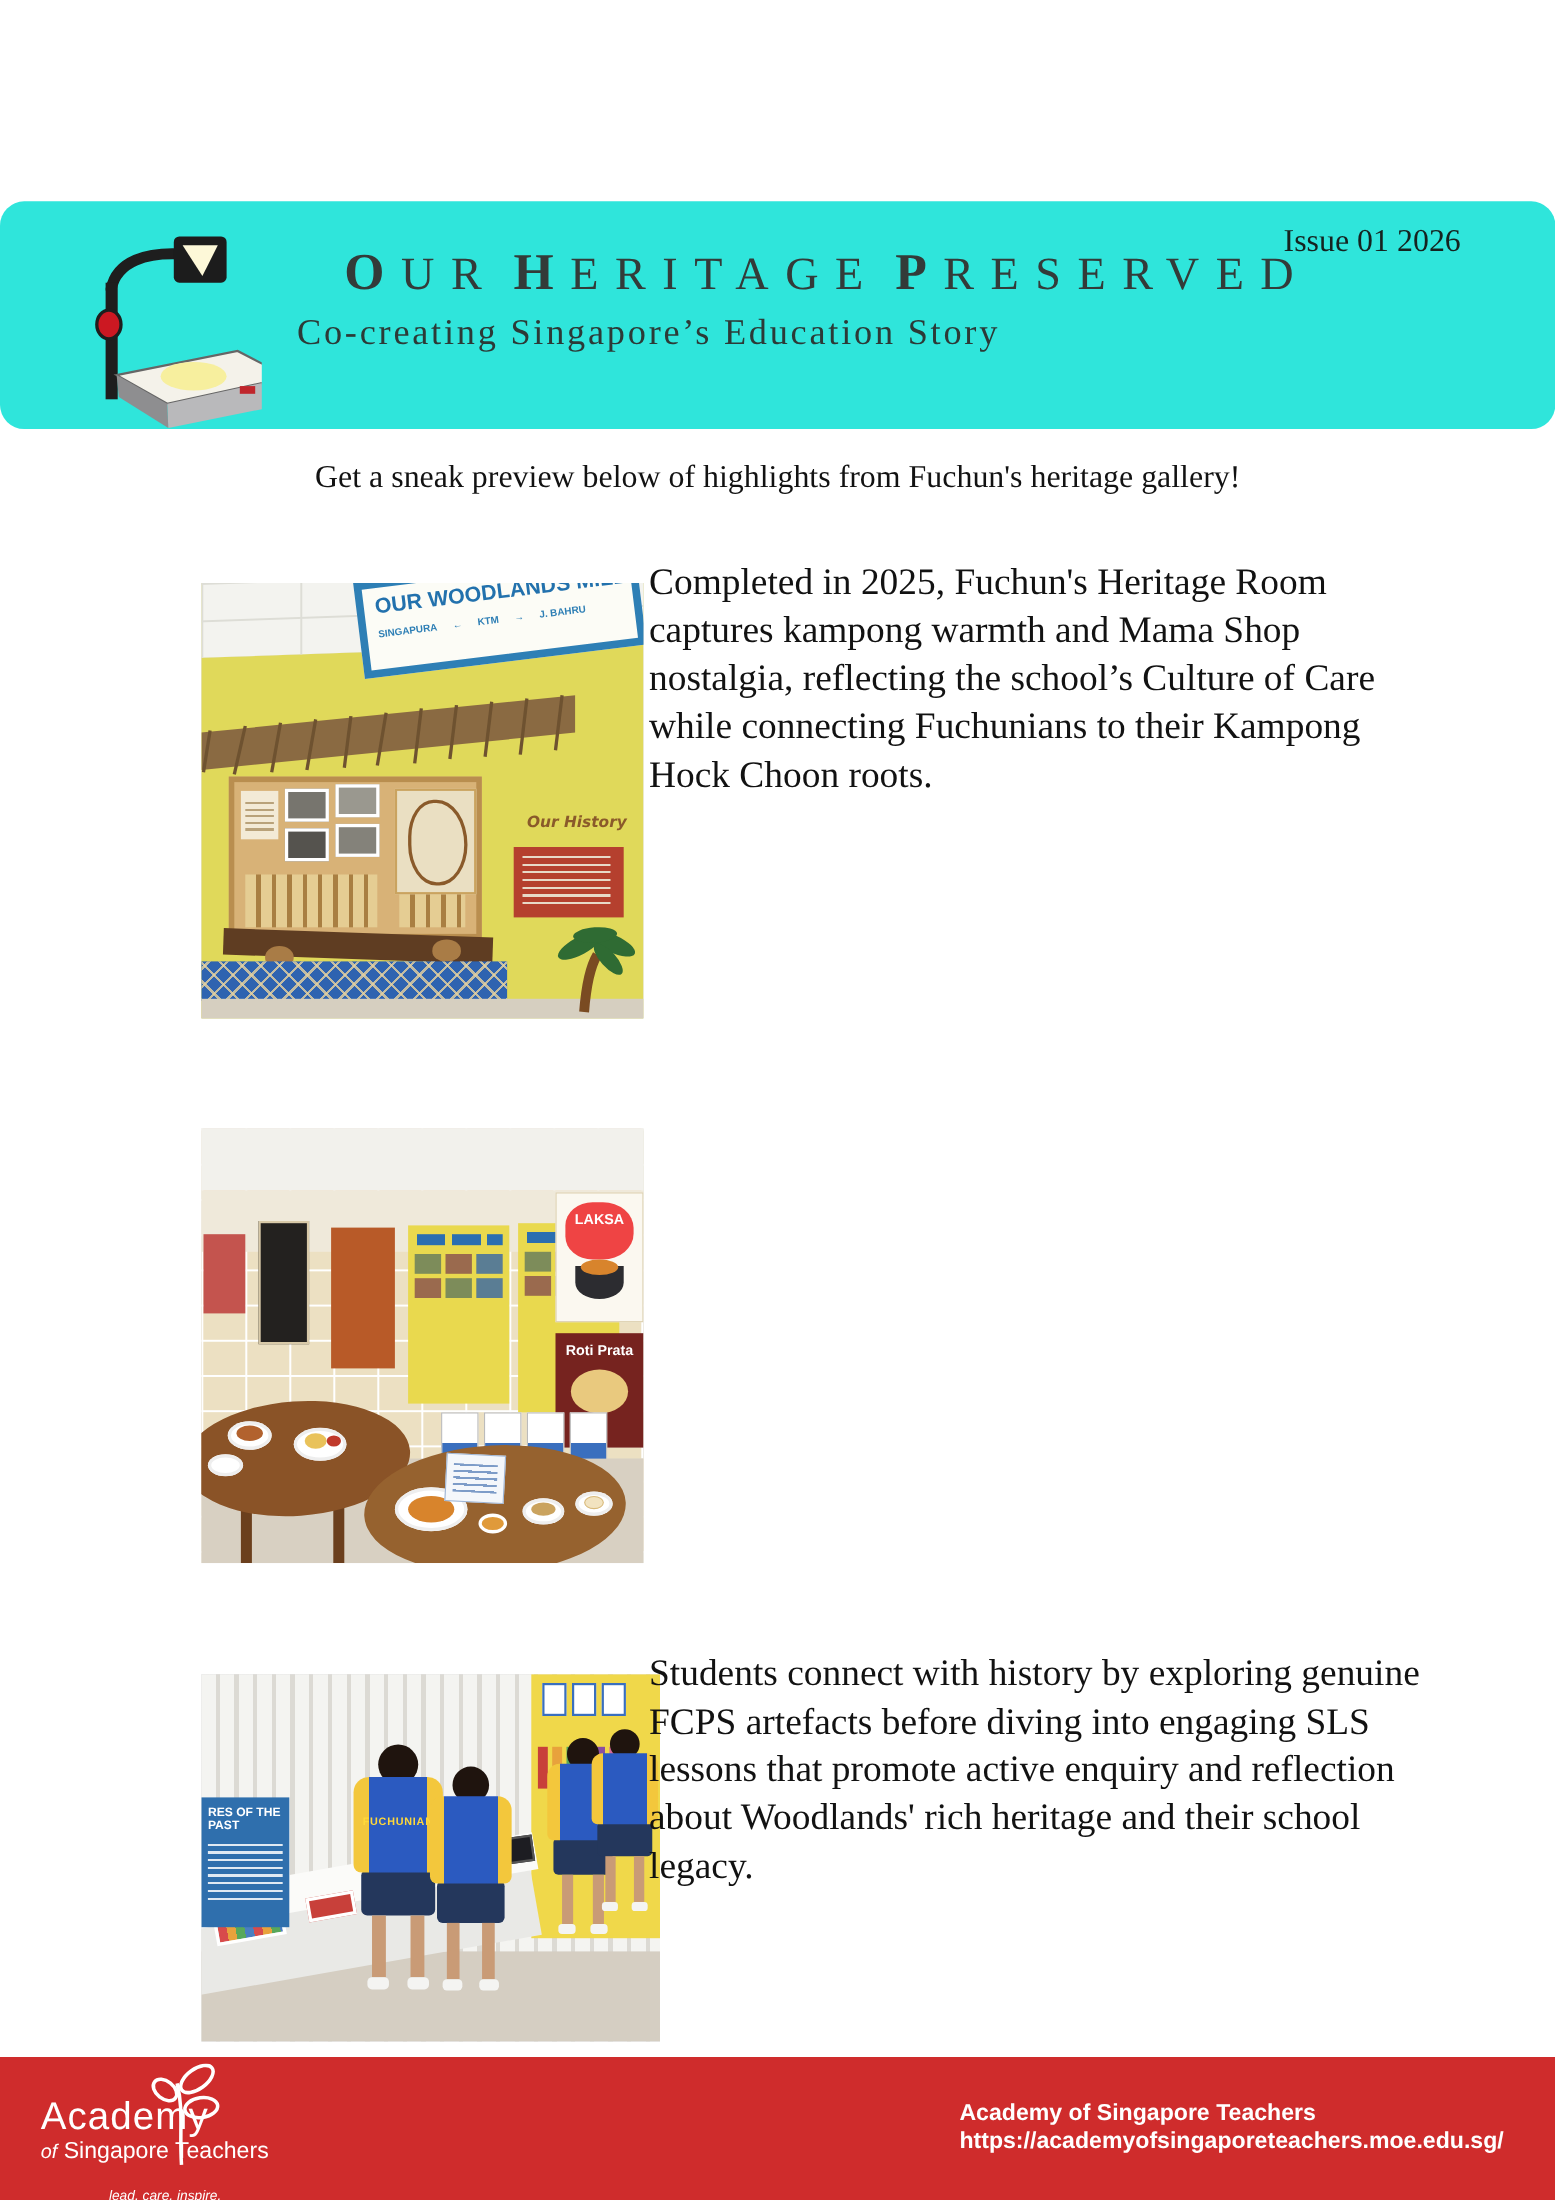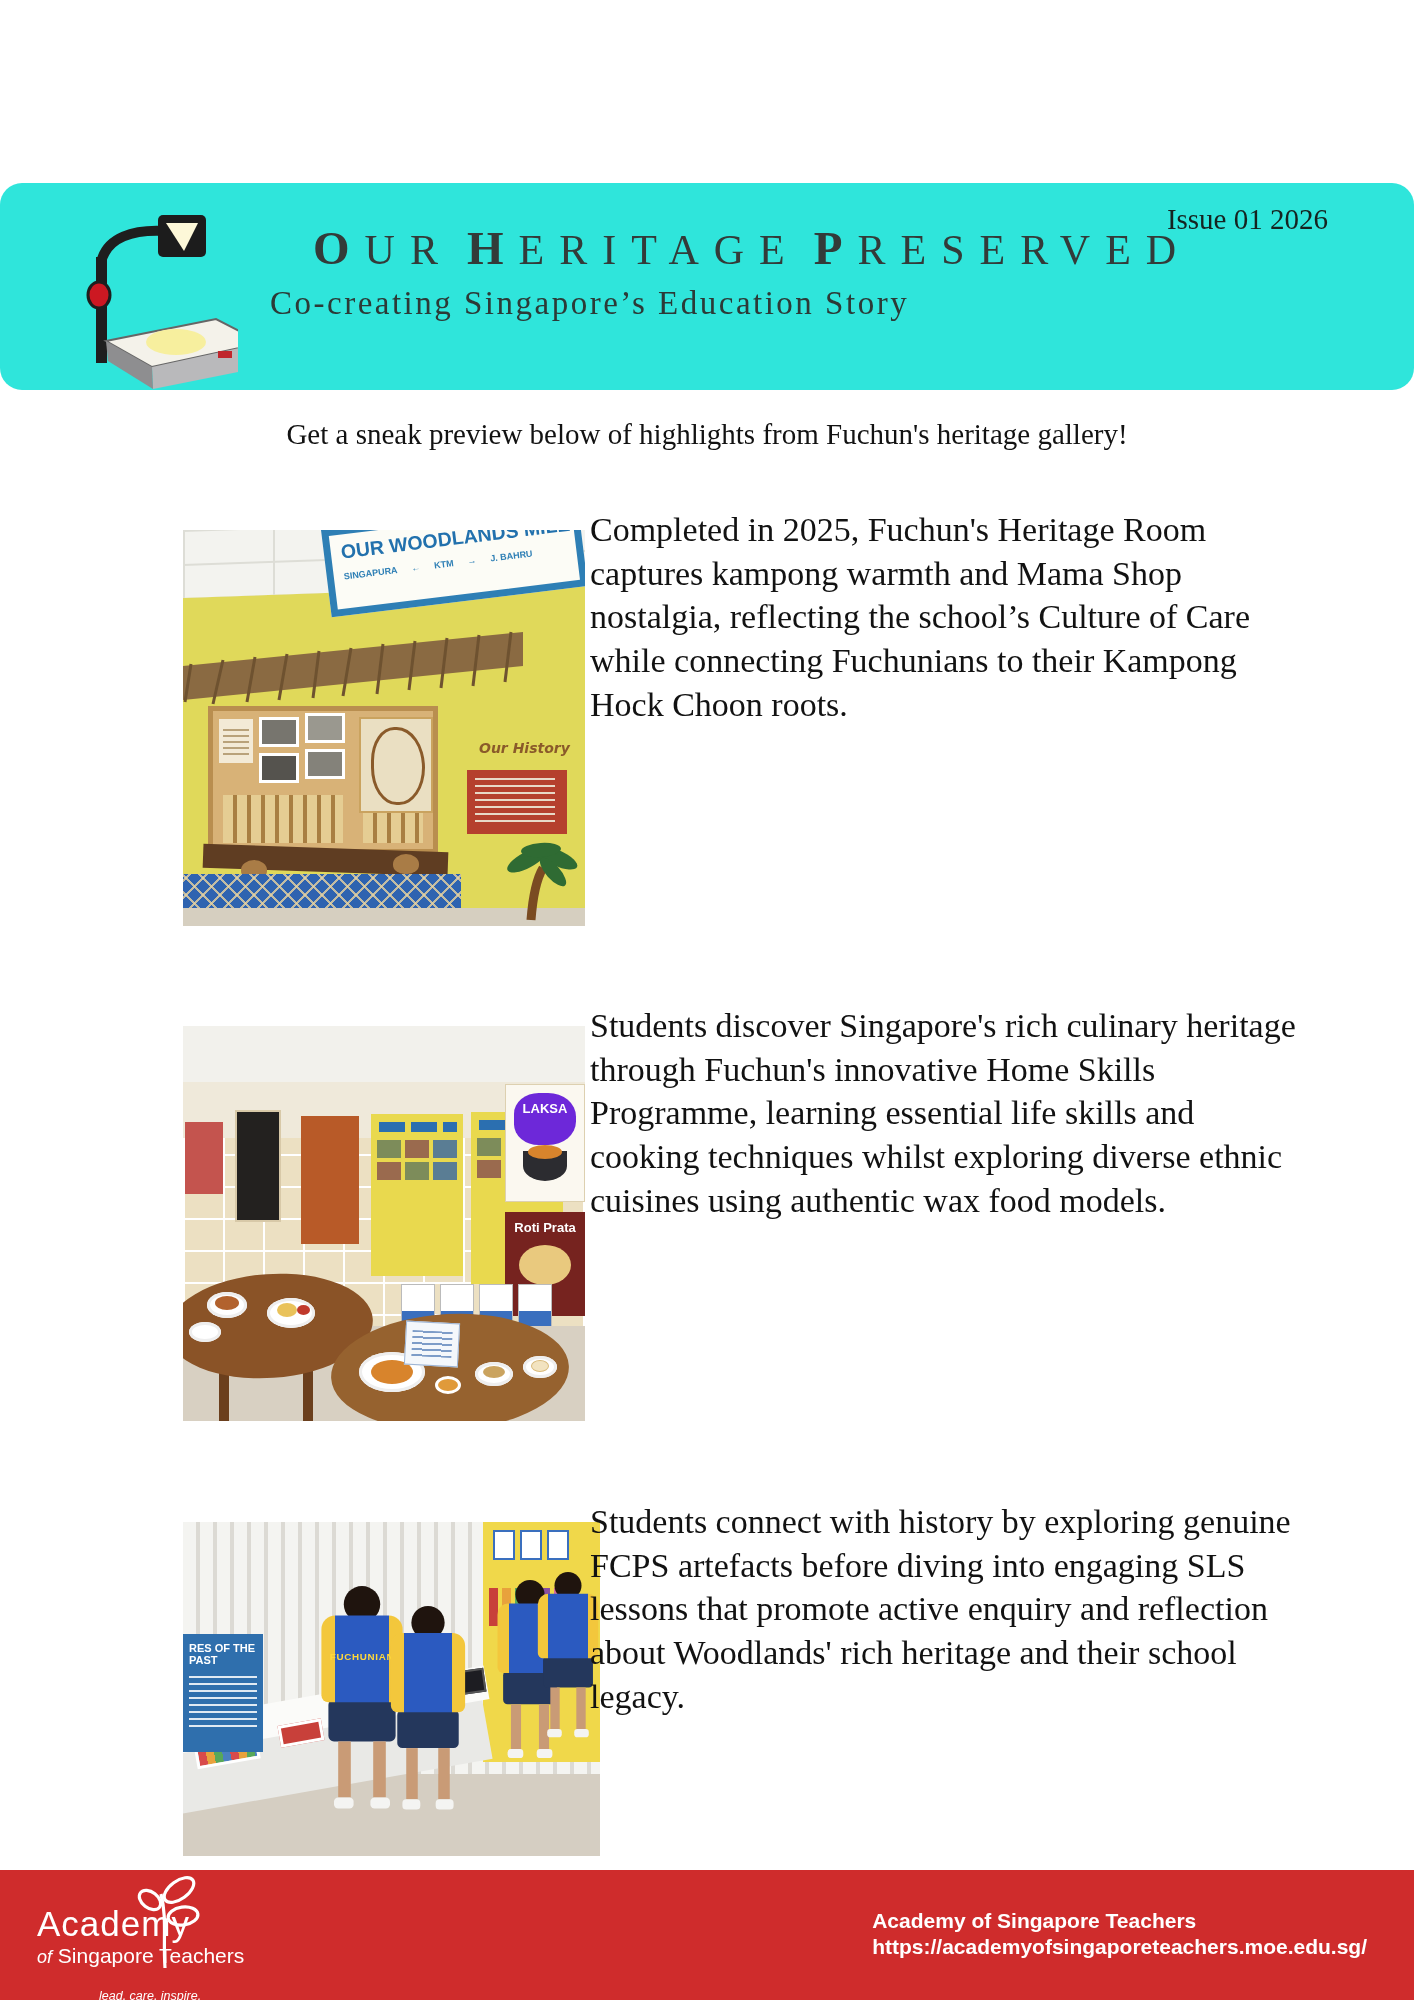--- a/index.html
+++ b/index.html
@@ -93,21 +93,21 @@
   .p2-orange { left:118px;top:90px;  width:58px; height:128px; background:#b85a28; }
   .p2-yellow { background:#e9d94e; }
   .p2-y1 { left:188px; top:88px; width:92px; height:162px; }
   .p2-y2 { left:288px; top:86px; width:92px; height:172px; }
   .p2-scribble { margin:8px 6px 4px 8px; height:10px;
     background:repeating-linear-gradient(90deg,#2b6fb0 0 26px,transparent 26px 32px); }
   .p2-thumbs { display:flex; flex-wrap:wrap; gap:4px; padding:4px 6px; }
   .p2-thumbs i { width:24px; height:18px; background:#7d8c5a; }
   .p2-thumbs i:nth-child(2n){ background:#9a6a4e; } .p2-thumbs i:nth-child(3n){ background:#5a7d94; }
   .p2-laksa { left:322px; top:58px; width:80px; height:118px; background:#fbf8f0; border:1px solid #ddd0b0; }
-  .p2-laksa-blob { margin:8px auto 0; width:62px; height:52px; background:#6d28d9; border-radius:40% 45% 45% 40%;
+  .p2-laksa-blob { margin:8px auto 0; width:62px; height:52px; background:#ef4444; border-radius:40% 45% 45% 40%;
     display:flex; align-items:flex-start; justify-content:center; padding-top:8px;
     font-family:"Liberation Sans",sans-serif; font-weight:bold; font-size:13px; color:#fff; }
   .p2-laksa-bowl { margin:6px auto 0; width:44px; height:30px; border-radius:0 0 50% 50%; background:#2c2c30; position:relative; }
   .p2-laksa-bowl::after { content:""; position:absolute; left:5px; top:-6px; width:34px; height:14px; border-radius:50%; background:#d8842c; }
   .p2-roti { left:322px; top:186px; width:80px; height:104px; background:#76231f; color:#fff; text-align:center;
     font-family:"Liberation Sans",sans-serif; font-weight:bold; font-size:13px; padding-top:8px; }
   .p2-roti::after { content:""; display:block; margin:10px auto 0; width:52px; height:40px; border-radius:50%; background:#e9c97e; }
   .p2-kaya { left:318px; top:300px; width:84px; height:84px; background:#f7f3e8; border:1px solid #ddd0b0; }
   .p2-kaya i { display:block; margin:8px auto 0; width:54px; height:10px; background:#caa35f; border:1px solid #9a7436; }
   .p2-cards { position:absolute; left:218px; top:258px; display:flex; gap:5px; }
@@ -313,21 +313,20 @@
     <div class="p2-plate" style="left:6px; top:296px; width:32px; height:20px;"></div>
     <div class="p2-plate" style="left:176px; top:326px; width:66px; height:40px;"></div>
     <div class="p2-food" style="left:188px; top:334px; width:42px; height:24px; background:#d8842c;"></div>
     <div class="p2-food" style="left:252px; top:350px; width:26px; height:18px; background:#e09a3a; border:3px solid #fff;"></div>
     <div class="p2-plate" style="left:292px; top:336px; width:38px; height:24px;"></div>
     <div class="p2-food" style="left:300px; top:340px; width:22px; height:12px; background:#caa35f;"></div>
     <div class="p2-plate" style="left:340px; top:330px; width:34px; height:22px;"></div>
     <div class="p2-food" style="left:348px; top:334px; width:18px; height:12px; background:#f2e3c0; border:1px solid #d8b97a;"></div>
     <div class="p2-infocard"></div>
   </figure>
-  <p class="story-text s2-text">Students discover Singapore's rich culinary heritage through Fuchun's innovative Home Skills Programme, learning essential life skills and cooking techniques whilst exploring diverse ethnic cuisines using authentic wax food models.</p>
 
   <figure class="photo photo3">
     <div class="p3-blinds"></div>
     <div class="p3-wallyellow"></div>
     <div class="p3-postergrid">
         <i></i>
         <i></i>
         <i></i>
       </div>
     <div class="p3-bookmarks">

